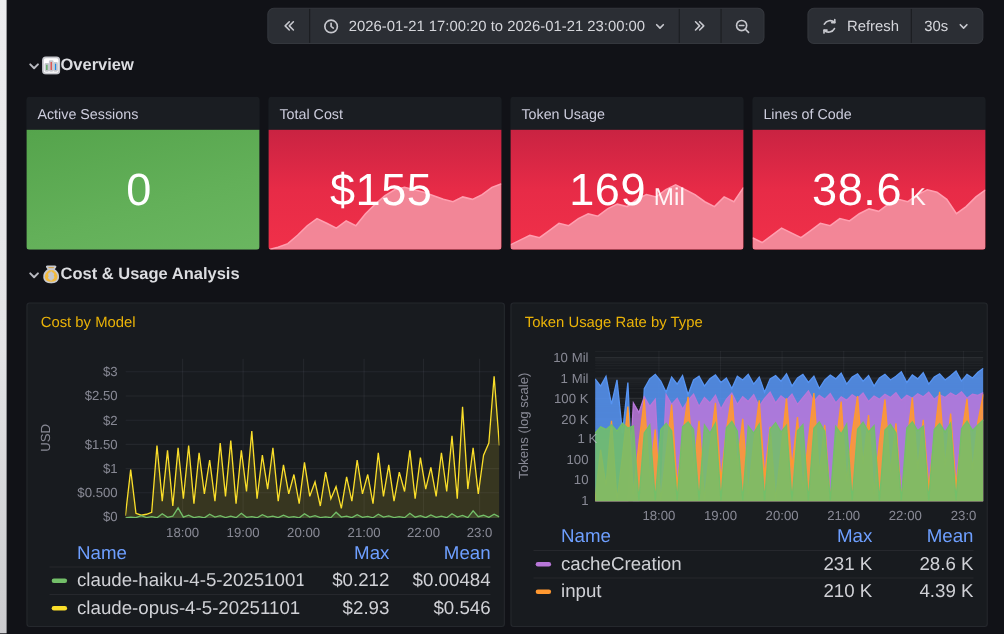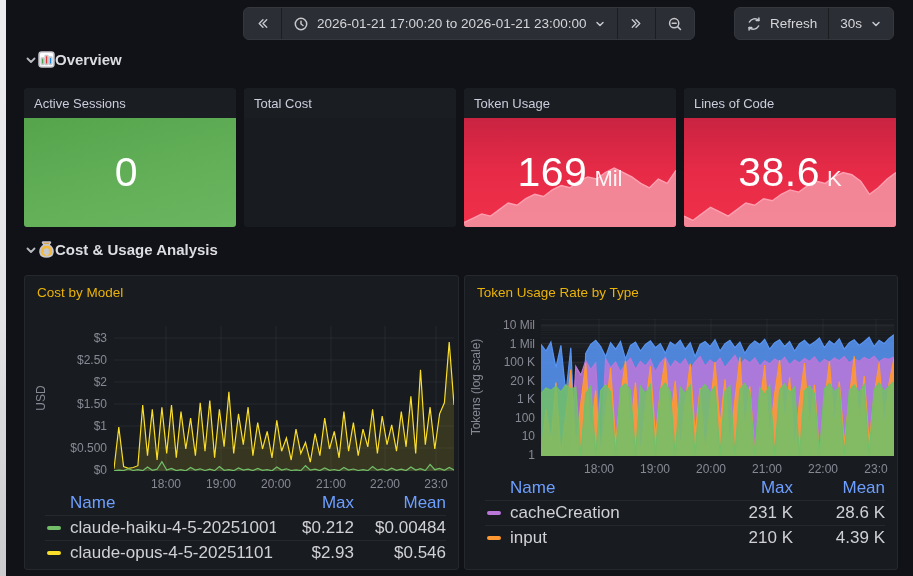--- a/index.html
+++ b/index.html
@@ -151,20 +151,32 @@
     <div class="stat-value">
       <div class="vwrap">
           <span class="v">0</span>
           <span class="suf"></span>
         </div>
     </div>
   </div>
 </div>
 <div class="panel stat-panel" id="stat-1">
   <div class="panel-header">Total Cost</div>
+  <div class="stat-body red-body">
+    <svg class="spark" id="spark-cost" width="212" height="109">
+        <path d="M0,109 L0.0,109.0 L8.8,106.8 L17.7,103.5 L26.5,95.9 L35.3,87.2 L44.2,80.7 L53.0,85.0 L61.8,89.4 L70.7,82.8 L79.5,87.2 L88.3,76.3 L97.2,67.6 L106.0,59.9 L114.8,54.5 L123.7,52.3 L132.5,54.5 L141.3,56.7 L150.2,59.9 L159.0,63.2 L167.8,65.4 L176.7,61.0 L185.5,63.2 L194.3,58.9 L203.2,52.3 L212.0,49.0 L212,109 Z" fill="#f28b9c" fill-opacity="0.95" stroke="none"></path>
+        <polyline points="0.0,109.0 8.8,106.8 17.7,103.5 26.5,95.9 35.3,87.2 44.2,80.7 53.0,85.0 61.8,89.4 70.7,82.8 79.5,87.2 88.3,76.3 97.2,67.6 106.0,59.9 114.8,54.5 123.7,52.3 132.5,54.5 141.3,56.7 150.2,59.9 159.0,63.2 167.8,65.4 176.7,61.0 185.5,63.2 194.3,58.9 203.2,52.3 212.0,49.0" fill="none" stroke="#ff9fb0" stroke-width="1.4"></polyline>
+      </svg>
+    <div class="stat-value">
+      <div class="vwrap">
+          <span class="v">$155</span>
+          <span class="suf"></span>
+        </div>
+    </div>
+  </div>
 </div>
 <div class="panel stat-panel" id="stat-2">
   <div class="panel-header">Token Usage</div>
   <div class="stat-body red-body">
     <svg class="spark" id="spark-tokens" width="212" height="109">
         <path d="M0,109 L0.0,104.6 L8.8,100.3 L17.7,95.9 L26.5,98.1 L35.3,91.6 L44.2,85.0 L53.0,87.2 L61.8,80.7 L70.7,76.3 L79.5,78.5 L88.3,71.9 L97.2,67.6 L106.0,69.8 L114.8,63.2 L123.7,58.9 L132.5,61.0 L141.3,54.5 L150.2,50.1 L159.0,54.5 L167.8,58.9 L176.7,65.4 L185.5,69.8 L194.3,61.0 L203.2,65.4 L212.0,52.3 L212,109 Z" fill="#f28b9c" fill-opacity="0.95" stroke="none"></path>
         <polyline points="0.0,104.6 8.8,100.3 17.7,95.9 26.5,98.1 35.3,91.6 44.2,85.0 53.0,87.2 61.8,80.7 70.7,76.3 79.5,78.5 88.3,71.9 97.2,67.6 106.0,69.8 114.8,63.2 123.7,58.9 132.5,61.0 141.3,54.5 150.2,50.1 159.0,54.5 167.8,58.9 176.7,65.4 185.5,69.8 194.3,61.0 203.2,65.4 212.0,52.3" fill="none" stroke="#ff9fb0" stroke-width="1.4"></polyline>
       </svg>
     <div class="stat-value">
       <div class="vwrap">
@@ -363,21 +375,21 @@
         <span class="lg-swatch" style="background: rgb(255, 152, 48);"></span>
         <span class="lg-name">input</span>
         <span class="lg-max">210 K</span>
         <span class="lg-mean">4.39 K</span>
       </div>
     </div>
 <span class="tick ytick" style="left: 0px; top: 42.003px; width: 70px;">10 Mil</span>
     <span class="tick ytick" style="left: 0px; top: 60.574px; width: 70px;">1 Mil</span>
     <span class="tick ytick" style="left: 0px; top: 79.145px; width: 70px;">100 K</span>
     <span class="tick ytick" style="left: 0px; top: 97.716px; width: 70px;">20 K</span>
-    <span class="tick ytick" style="left: 0px; top: 116.287px; width: 70px;">1 K</span>
+    <span class="tick ytick" style="left: 8px; top: 116.287px; width: 70px;">1 K</span>
     <span class="tick ytick" style="left: 0px; top: 134.858px; width: 70px;">100</span>
     <span class="tick ytick" style="left: 0px; top: 153.429px; width: 70px;">10</span>
     <span class="tick ytick" style="left: 0px; top: 172px; width: 70px;">1</span>
     <span class="tick" style="left: 134px; top: 186px; transform: translateX(-50%);">18:00</span>
     <span class="tick" style="left: 190px; top: 186px; transform: translateX(-50%);">19:00</span>
     <span class="tick" style="left: 246px; top: 186px; transform: translateX(-50%);">20:00</span>
     <span class="tick" style="left: 302px; top: 186px; transform: translateX(-50%);">21:00</span>
     <span class="tick" style="left: 358px; top: 186px; transform: translateX(-50%);">22:00</span>
     <span class="tick" style="left: 411px; top: 186px; transform: translateX(-50%);">23:0</span>
     <span class="axis-label" style="left: 11px; top: 111px;">Tokens (log scale)</span>

